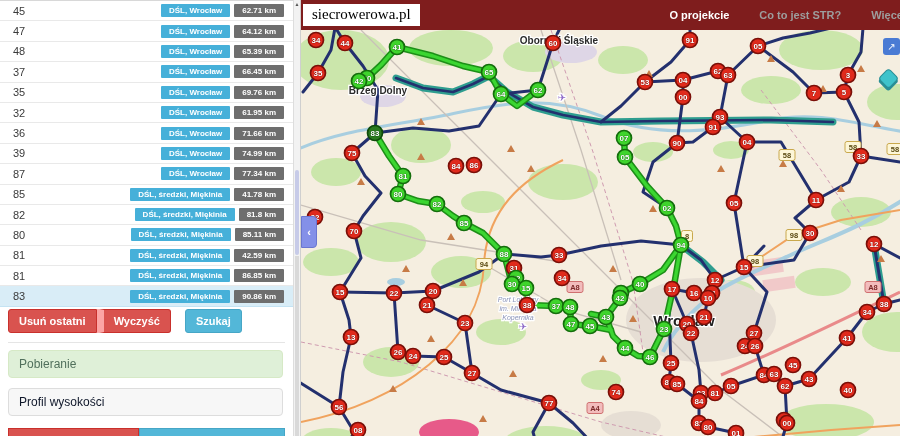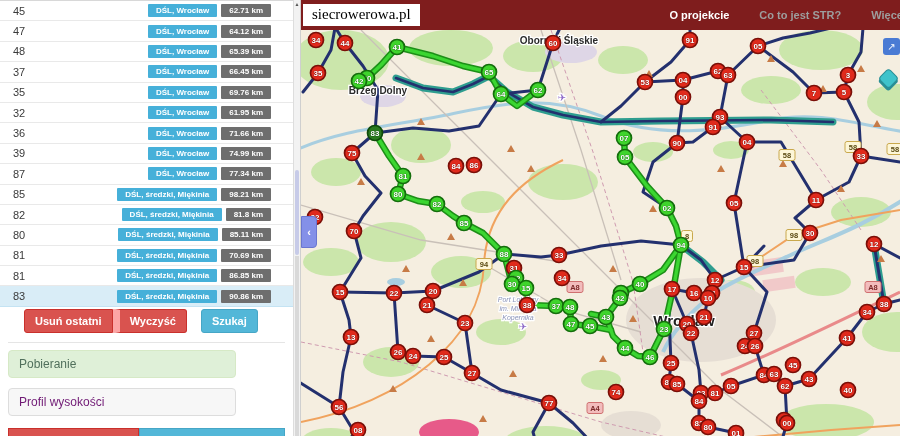--- a/index.html
+++ b/index.html
@@ -8,31 +8,31 @@
 
   
   .left-panel{position:absolute;left:0;top:0;width:293px;height:436px;background:#fff;border-top:1px solid #d8d8d8;}
   .rows{position:absolute;left:0;top:0;width:293px;}
   .row{height:20.4px;display:flex;align-items:center;border-bottom:1px solid #e9e9e9;box-sizing:border-box;}
   .row.hl{background:#d9edf7;border-bottom:1px solid #c4e3f3;}
   .row .num{width:30px;padding-left:13px;font-size:11px;color:#3a3a3a;}
   .row .spacer{flex:1;}
   .badge{border-radius:1px;color:#fff;font-weight:bold;font-size:8px;padding:2px 8px;white-space:nowrap;}
   .badge.region{background:#46b0d9;margin-right:4px;}
-  .badge.dist{background:#6e6e6e;margin-right:22px;}
-  .btn-row{position:absolute;left:24px;top:308px;display:flex;}
+  .badge.dist{background:#6e6e6e;margin-right:9px;}
+  .btn-row{position:absolute;left:8px;top:308px;display:flex;}
   .btn{font-size:11px;font-weight:bold;color:#fff;border-radius:3px;padding:5px 10px;cursor:pointer;border:1px solid transparent;}
   .btn.red{background:#d9534f;border-color:#c9302c;border-radius:0;}
   .btn.red.first{border-radius:3px 0 0 3px;}
   .btn.red.last{border-radius:0 3px 3px 0;border-left:7px solid #fca5a5;}
   .btn.blue{background:#53b7d8;border-color:#46a6c6;margin-left:14px;}
   .hr{position:absolute;left:8px;top:341px;width:277px;border-top:1px solid #e5e5e5;}
-  .accordion{position:absolute;left:8px;width:228px;border-radius:4px;font-size:12px;padding:6px 10px;box-sizing:border-box;}
+  .accordion{position:absolute;left:8px;width:275px;border-radius:4px;font-size:12px;padding:6px 10px;box-sizing:border-box;}
   .accordion.green{top:349px;background:#dff0d8;border:1px solid #d6e9c6;color:#51705c;}
-  .accordion.gray{top:387px;background:#f7f7f7;border:1px solid #ddd;color:#701a75;}
+  .accordion.gray{top:387px;background:#f7f7f7;border:1px solid #ddd;color:#0f172a;}
   .cut-btns{position:absolute;left:8px;top:427px;width:277px;height:22px;display:flex;}
   .cut-btns .half-red{width:131px;background:#d9534f;border:1px solid #c9302c;box-sizing:border-box;}
   .cut-btns .half-blue{width:146px;background:#53b7d8;border:1px solid #46a6c6;box-sizing:border-box;}
 
   
   .scrollbar{position:absolute;left:293px;top:0;width:8px;height:436px;background:#f2f2f2;border-left:1px solid #ddd;border-right:1px solid #cfcfcf;box-sizing:border-box;}
   .scroll-up{position:absolute;left:0;top:1px;width:100%;text-align:center;font-size:5px;color:#555;}
   .scroll-thumb{position:absolute;left:1px;top:170px;width:4px;height:85px;background:#c7cbe8;border-radius:2px;}
   .scroll-low{position:absolute;left:1px;top:256px;width:4px;height:180px;background:#d9d9d9;}
 
@@ -109,39 +109,39 @@
         <div class="row">
           <span class="num">87</span>
           <span class="spacer"></span>
           <span class="badge region">DŚL, Wrocław</span>
           <span class="badge dist">77.34 km</span>
         </div>
         <div class="row">
           <span class="num">85</span>
           <span class="spacer"></span>
           <span class="badge region">DŚL, średzki, Miękinia</span>
-          <span class="badge dist">98.21 km</span>
+          <span class="badge dist">41.78 km</span>
         </div>
         <div class="row">
           <span class="num">82</span>
           <span class="spacer"></span>
           <span class="badge region">DŚL, średzki, Miękinia</span>
           <span class="badge dist">81.8 km</span>
         </div>
         <div class="row">
           <span class="num">80</span>
           <span class="spacer"></span>
           <span class="badge region">DŚL, średzki, Miękinia</span>
           <span class="badge dist">85.11 km</span>
         </div>
         <div class="row">
           <span class="num">81</span>
           <span class="spacer"></span>
           <span class="badge region">DŚL, średzki, Miękinia</span>
-          <span class="badge dist">70.69 km</span>
+          <span class="badge dist">42.59 km</span>
         </div>
         <div class="row">
           <span class="num">81</span>
           <span class="spacer"></span>
           <span class="badge region">DŚL, średzki, Miękinia</span>
           <span class="badge dist">86.85 km</span>
         </div>
         <div class="row hl">
           <span class="num">83</span>
           <span class="spacer"></span>

